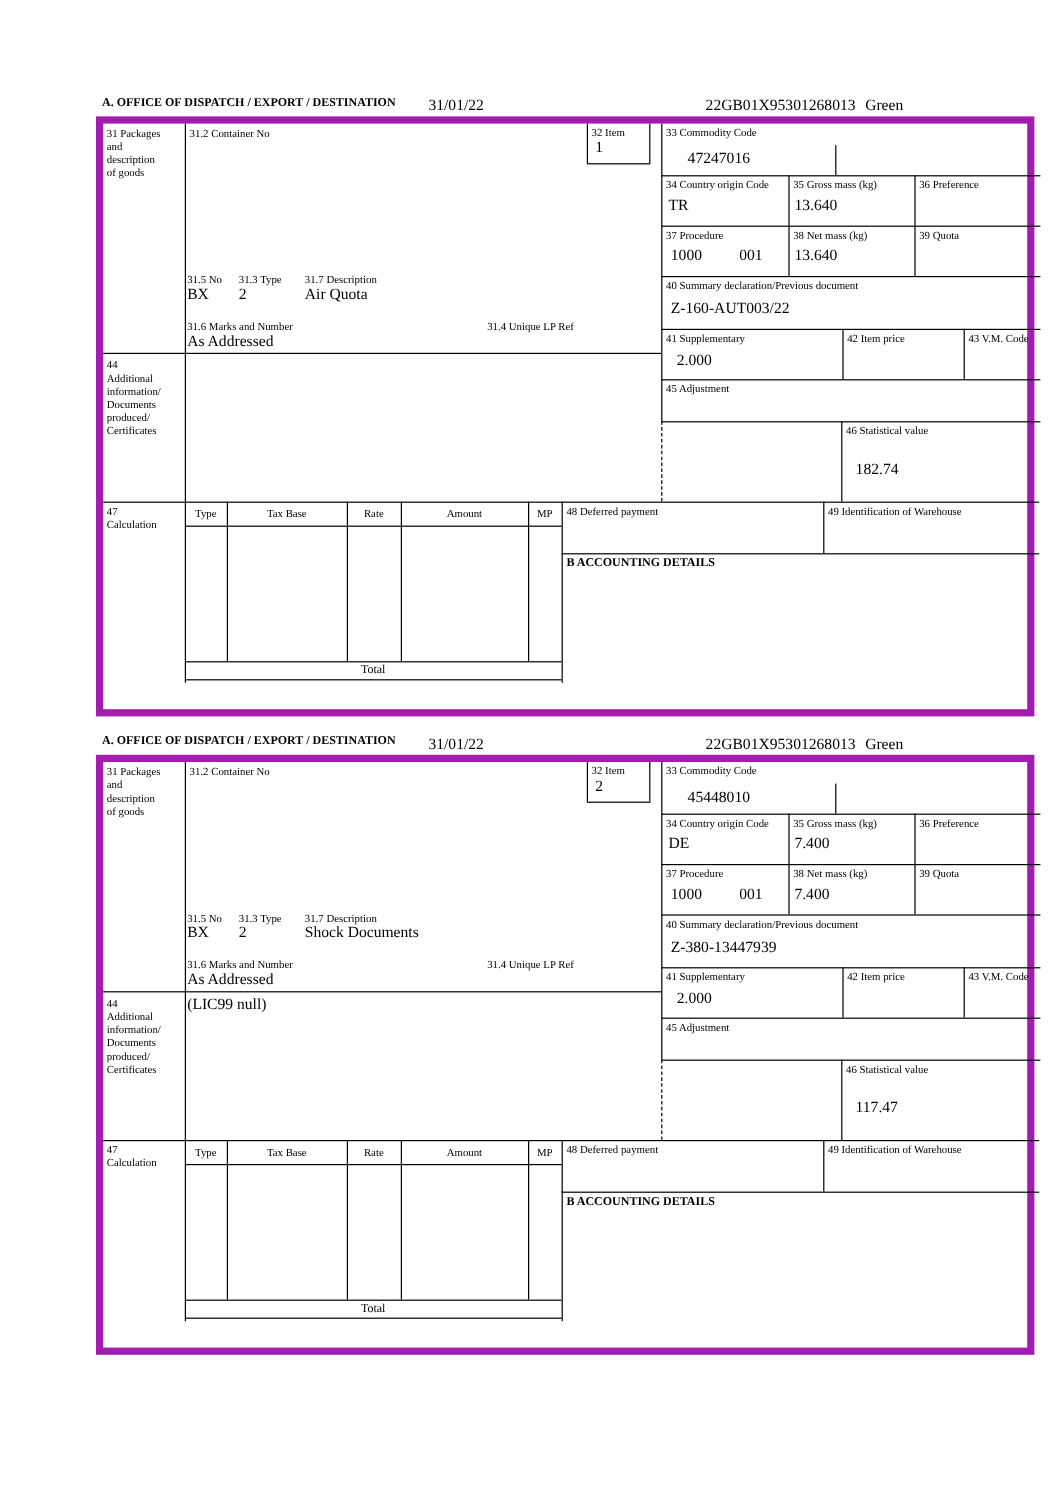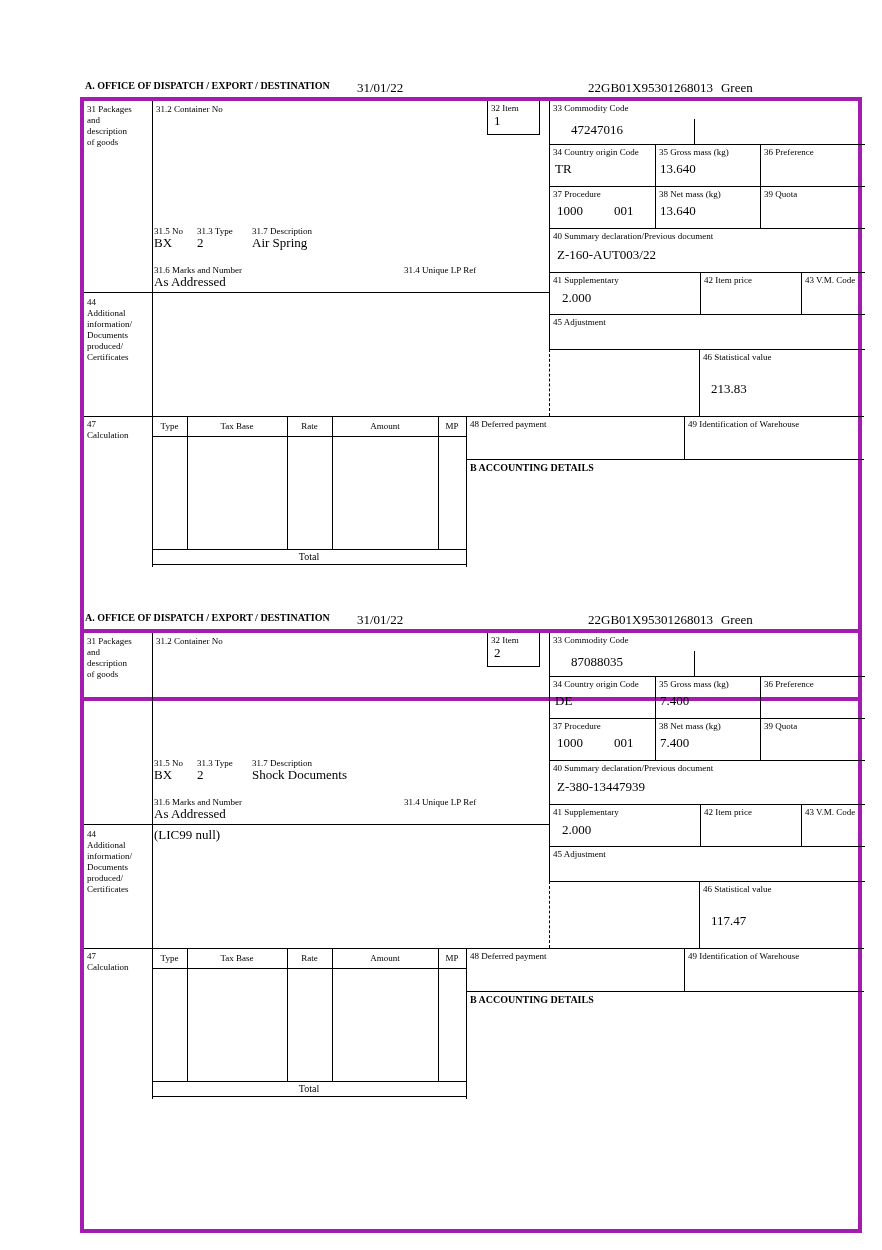--- a/index.html
+++ b/index.html
@@ -4,21 +4,21 @@
 <style>
   * { margin:0; padding:0; box-sizing:border-box; }
   html,body { background:#fff; }
   .page { position:relative; width:882px; height:1250px; background:#fff;
           font-family:"Liberation Serif", serif; color:#000; overflow:hidden; }
   .block { position:absolute; left:80px; width:782px; height:486px; }
   .hdr-office { position:absolute; left:5px; top:0; font-size:10px; font-weight:bold; white-space:nowrap; }
   .hdr-date { position:absolute; left:277px; top:0; font-size:13px; white-space:nowrap; }
   .hdr-ref { position:absolute; left:508px; top:0; font-size:13px; white-space:nowrap; }
   .hdr-ref .routing { margin-left:8px; }
-  .form-box { position:absolute; left:0; top:17px; width:782px; height:604px; border:4px solid #a21caf; }
+  .form-box { position:absolute; left:0; top:17px; width:782px; height:500px; border:6px solid #a21caf; }
   .vline,.hline,.vdash,.lbl,.val,.th { position:absolute; }
   .vline { width:1px; background:#000; }
   .hline { height:1px; background:#000; }
   .vdash { width:0; border-left:1px dashed #000; }
   .lbl { font-size:9px; line-height:11px; white-space:nowrap; }
   .lbl span { display:block; }
   .val { font-size:13px; line-height:15px; white-space:nowrap; }
   .th { font-size:9px; text-align:center; white-space:nowrap; }
   .total-lbl { font-size:10px; }
   .bold { font-weight:bold; }
@@ -88,21 +88,21 @@
       </div>
 
       <div class="lbl" style="left:72px;top:3px">31.2 Container No</div>
       <div class="lbl" style="left:407px;top:2px">32 Item</div>
       <div class="val" style="left:410px;top:12px">1</div>
       <div class="lbl" style="left:70px;top:125px">31.5 No</div>
       <div class="lbl" style="left:113px;top:125px">31.3 Type</div>
       <div class="lbl" style="left:168px;top:125px">31.7 Description</div>
       <div class="val" style="left:70px;top:134px">BX</div>
       <div class="val" style="left:113px;top:134px">2</div>
-      <div class="val" style="left:168px;top:134px">Air Spring</div>
+      <div class="val" style="left:168px;top:134px">Air Quota</div>
       <div class="lbl" style="left:70px;top:164px">31.6 Marks and Number</div>
       <div class="lbl" style="left:320px;top:164px">31.4 Unique LP Ref</div>
       <div class="val" style="left:70px;top:173px">As Addressed</div>
       <div class="val" style="left:70px;top:194px"></div>
 
       <div class="lbl" style="left:469px;top:2px">33 Commodity Code</div>
       <div class="val" style="left:487px;top:21px">47247016</div>
       <div class="lbl" style="left:469px;top:46px">34 Country origin Code</div>
       <div class="lbl" style="left:575px;top:46px">35 Gross mass (kg)</div>
       <div class="lbl" style="left:680px;top:46px">36 Preference</div>
@@ -115,21 +115,21 @@
       <div class="val" style="left:530px;top:102px">001</div>
       <div class="val" style="left:576px;top:102px">13.640</div>
       <div class="lbl" style="left:469px;top:130px">40 Summary declaration/Previous document</div>
       <div class="val" style="left:473px;top:146px">Z-160-AUT003/22</div>
       <div class="lbl" style="left:469px;top:174px">41 Supplementary</div>
       <div class="lbl" style="left:620px;top:174px">42 Item price</div>
       <div class="lbl" style="left:721px;top:174px">43 V.M. Code</div>
       <div class="val" style="left:478px;top:189px">2.000</div>
       <div class="lbl" style="left:469px;top:216px">45 Adjustment</div>
       <div class="lbl" style="left:619px;top:251px">46 Statistical value</div>
-      <div class="val" style="left:627px;top:280px">213.83</div>
+      <div class="val" style="left:627px;top:280px">182.74</div>
 
       <div class="th" style="left:68px;top:320px;width:35px">Type</div>
       <div class="th" style="left:103px;top:320px;width:100px">Tax Base</div>
       <div class="th" style="left:203px;top:320px;width:45px">Rate</div>
       <div class="th" style="left:248px;top:320px;width:106px">Amount</div>
       <div class="th" style="left:354px;top:320px;width:28px">MP</div>
       <div class="th total-lbl" style="left:68px;top:450px;width:314px">Total</div>
       <div class="lbl" style="left:386px;top:318px">48 Deferred payment</div>
       <div class="lbl" style="left:604px;top:318px">49 Identification of Warehouse</div>
       <div class="lbl bold" style="left:386px;top:361px;font-size:10px">B ACCOUNTING DETAILS</div>
@@ -203,21 +203,21 @@
       <div class="lbl" style="left:168px;top:125px">31.7 Description</div>
       <div class="val" style="left:70px;top:134px">BX</div>
       <div class="val" style="left:113px;top:134px">2</div>
       <div class="val" style="left:168px;top:134px">Shock Documents</div>
       <div class="lbl" style="left:70px;top:164px">31.6 Marks and Number</div>
       <div class="lbl" style="left:320px;top:164px">31.4 Unique LP Ref</div>
       <div class="val" style="left:70px;top:173px">As Addressed</div>
       <div class="val" style="left:70px;top:194px">(LIC99 null)</div>
 
       <div class="lbl" style="left:469px;top:2px">33 Commodity Code</div>
-      <div class="val" style="left:487px;top:21px">87088035</div>
+      <div class="val" style="left:487px;top:21px">45448010</div>
       <div class="lbl" style="left:469px;top:46px">34 Country origin Code</div>
       <div class="lbl" style="left:575px;top:46px">35 Gross mass (kg)</div>
       <div class="lbl" style="left:680px;top:46px">36 Preference</div>
       <div class="val" style="left:471px;top:60px">DE</div>
       <div class="val" style="left:576px;top:60px">7.400</div>
       <div class="lbl" style="left:469px;top:88px">37 Procedure</div>
       <div class="lbl" style="left:575px;top:88px">38 Net mass (kg)</div>
       <div class="lbl" style="left:680px;top:88px">39 Quota</div>
       <div class="val" style="left:473px;top:102px">1000</div>
       <div class="val" style="left:530px;top:102px">001</div>

